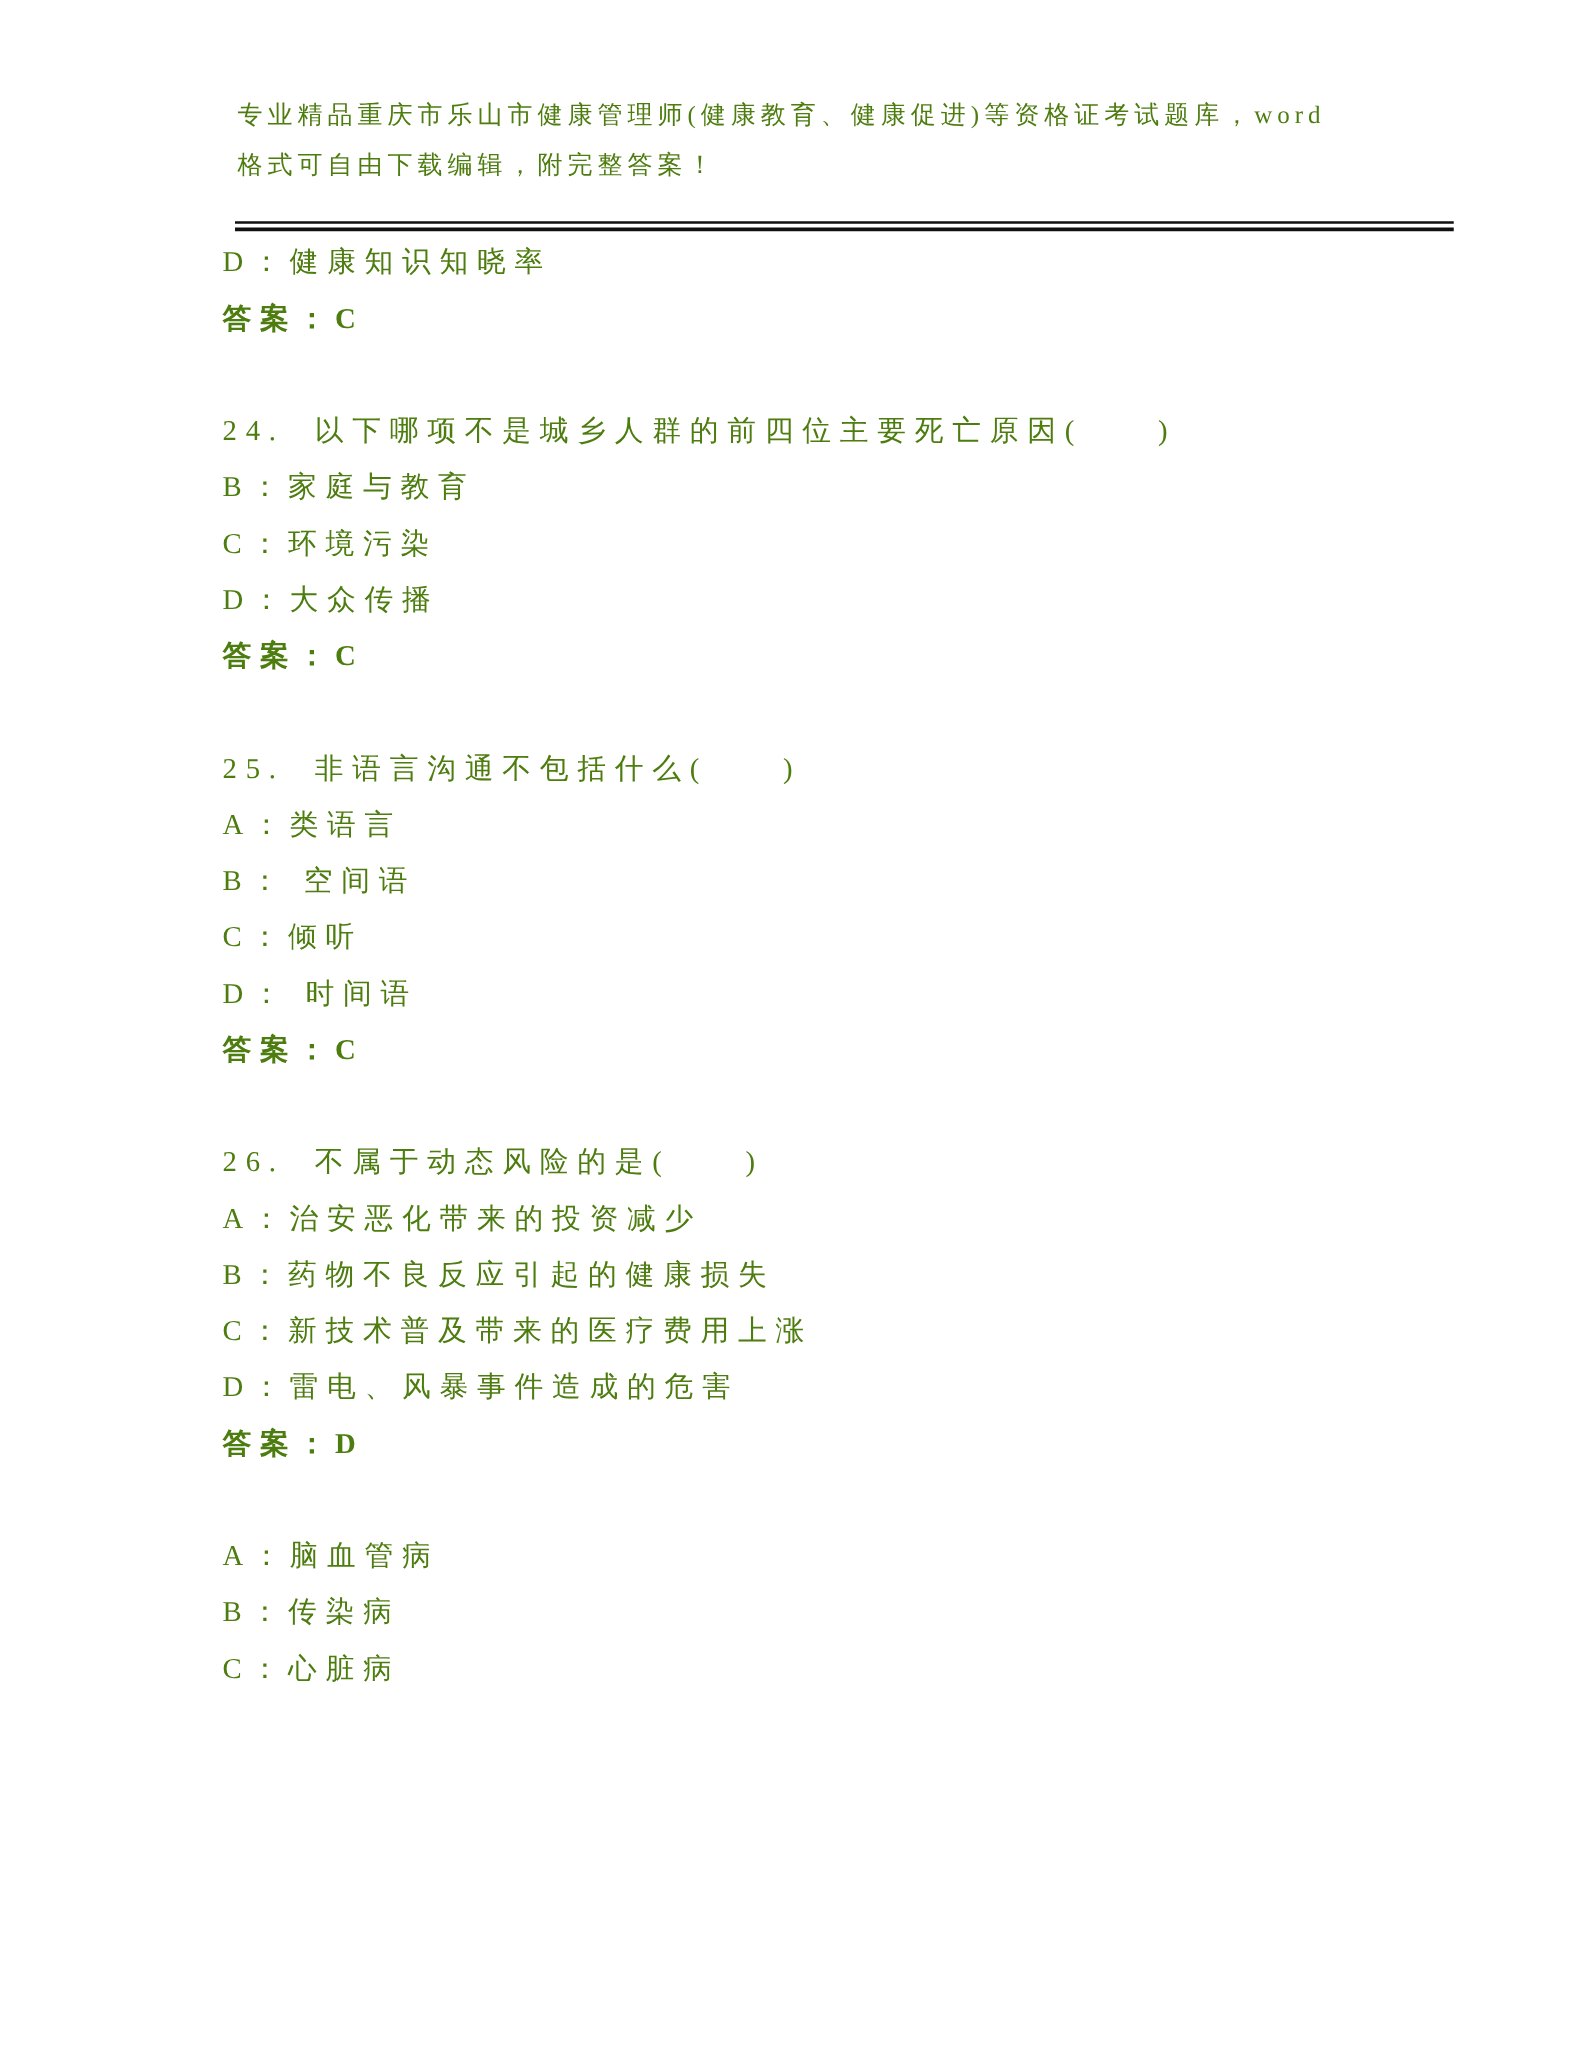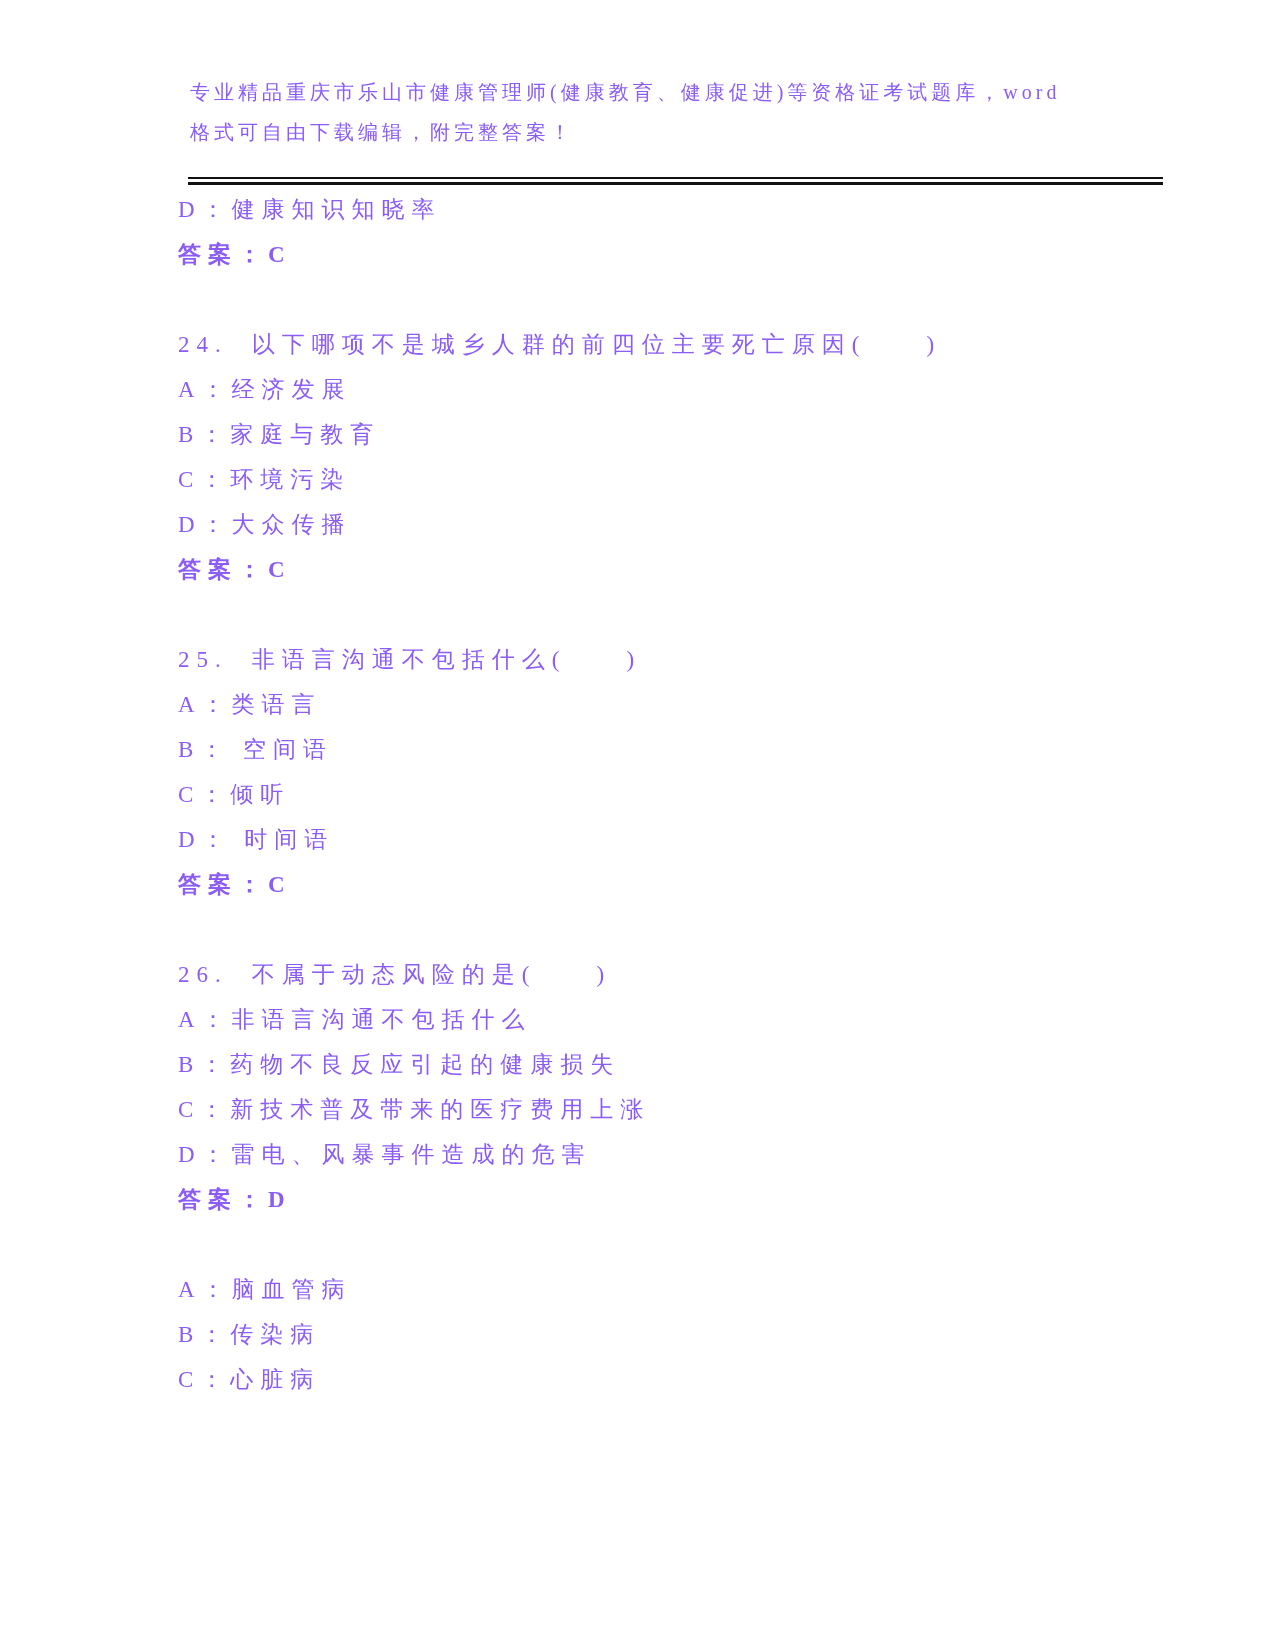--- a/index.html
+++ b/index.html
@@ -6,21 +6,21 @@
     margin: 0;
     padding: 0;
     background: #ffffff;
   }
   .page {
     position: relative;
     width: 1275px;
     height: 1650px;
     background: #ffffff;
     font-family: "Liberation Serif", "DejaVu Serif", serif;
-    color: #8b5cf6;
+    color: #4d7c0f;
     overflow: hidden;
   }
   .doc-header {
     position: absolute;
     left: 190px;
     top: 72px;
     width: 930px;
     font-size: 20px;
     line-height: 40px;
     letter-spacing: 4px;
@@ -70,39 +70,38 @@
 
   <div class="header-rule"></div>
 
   <main class="content">
 
     <p class="option-line">D：健康知识知晓率</p>
     <p class="answer-line">答案：C</p>
 
     <section class="q-block">
       <p class="stem-line"><span class="q-num">24.</span><span>以下哪项不是城乡人群的前四位主要死亡原因(　　)</span></p>
-      <p class="option-line">A：经济发展</p>
       <p class="option-line">B：家庭与教育</p>
       <p class="option-line">C：环境污染</p>
       <p class="option-line">D：大众传播</p>
       <p class="answer-line">答案：C</p>
     </section>
 
     <section class="q-block">
       <p class="stem-line"><span class="q-num">25.</span><span>非语言沟通不包括什么(　　)</span></p>
       <p class="option-line">A：类语言</p>
       <p class="option-line">B： 空间语</p>
       <p class="option-line">C：倾听</p>
       <p class="option-line">D： 时间语</p>
       <p class="answer-line">答案：C</p>
     </section>
 
     <section class="q-block">
       <p class="stem-line"><span class="q-num">26.</span><span>不属于动态风险的是(　　)</span></p>
-      <p class="option-line">A：非语言沟通不包括什么</p>
+      <p class="option-line">A：治安恶化带来的投资减少</p>
       <p class="option-line">B：药物不良反应引起的健康损失</p>
       <p class="option-line">C：新技术普及带来的医疗费用上涨</p>
       <p class="option-line">D：雷电、风暴事件造成的危害</p>
       <p class="answer-line">答案：D</p>
     </section>
 
     <section class="q-block">
       <p class="option-line">A：脑血管病</p>
       <p class="option-line">B：传染病</p>
       <p class="option-line">C：心脏病</p>

